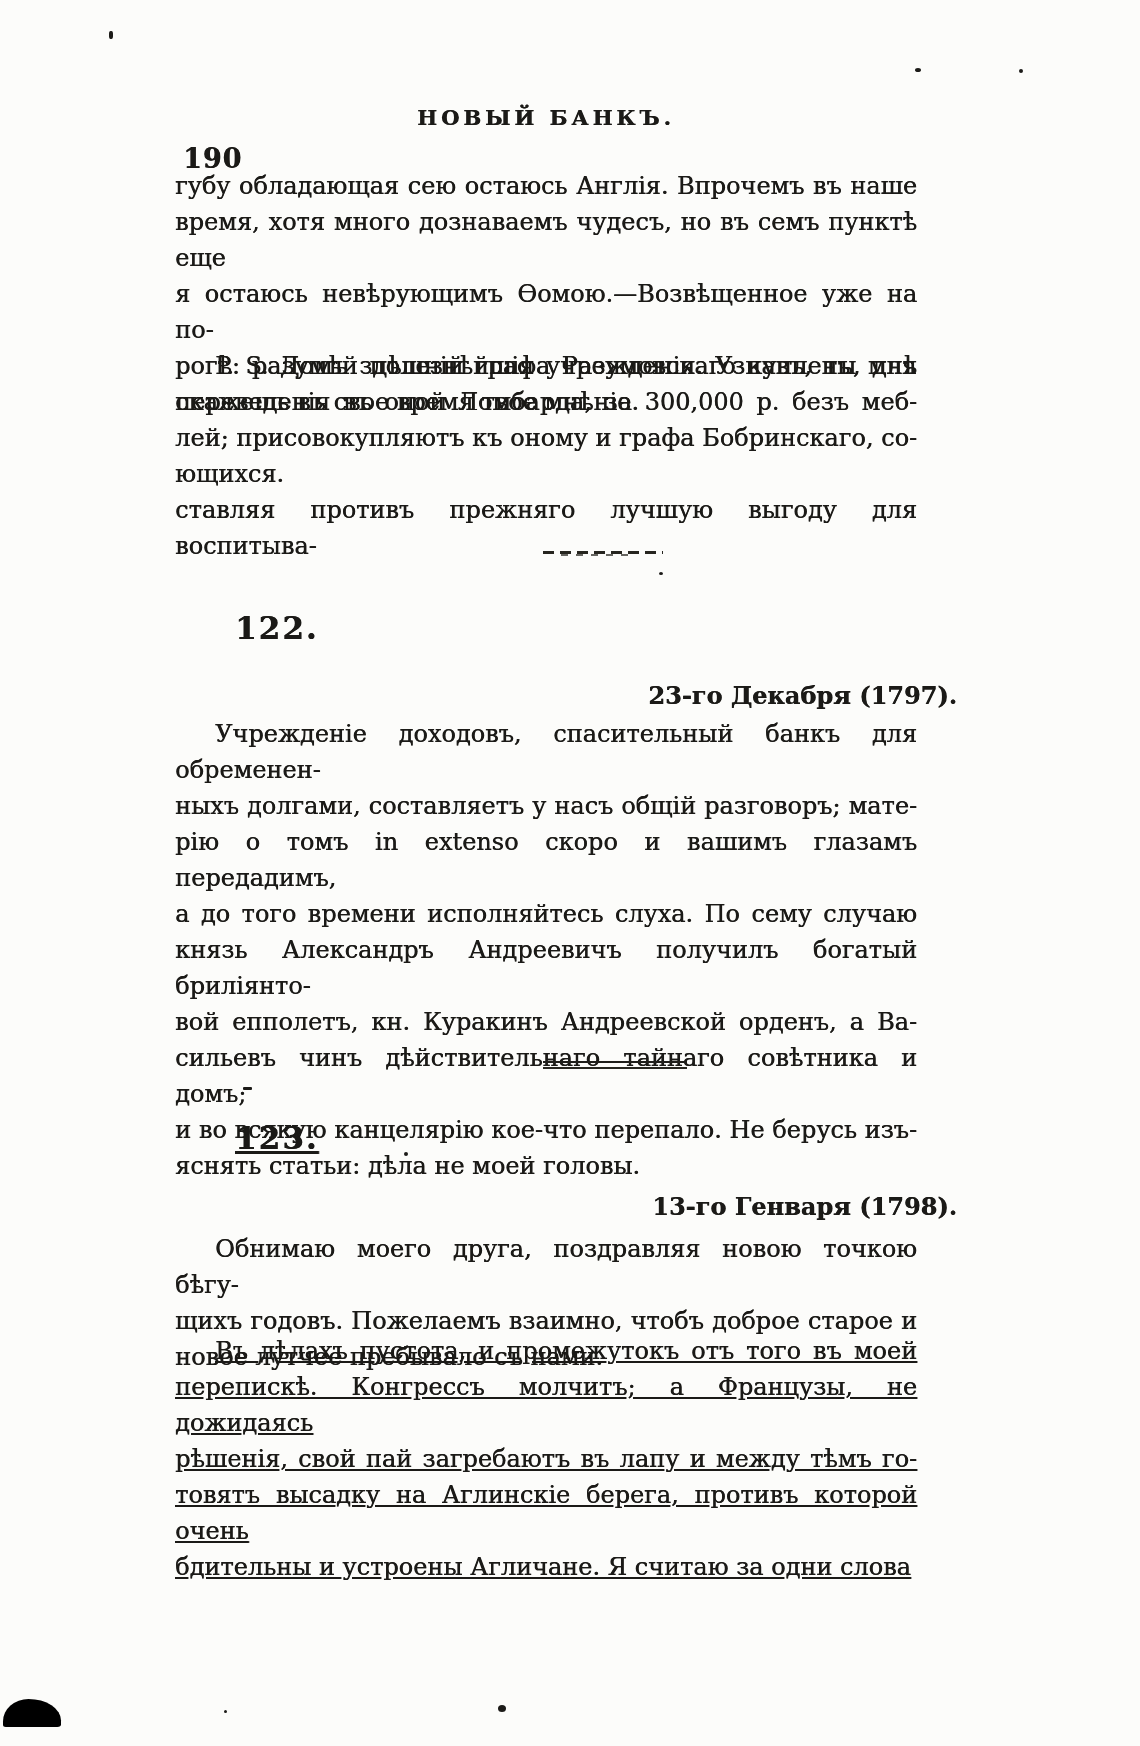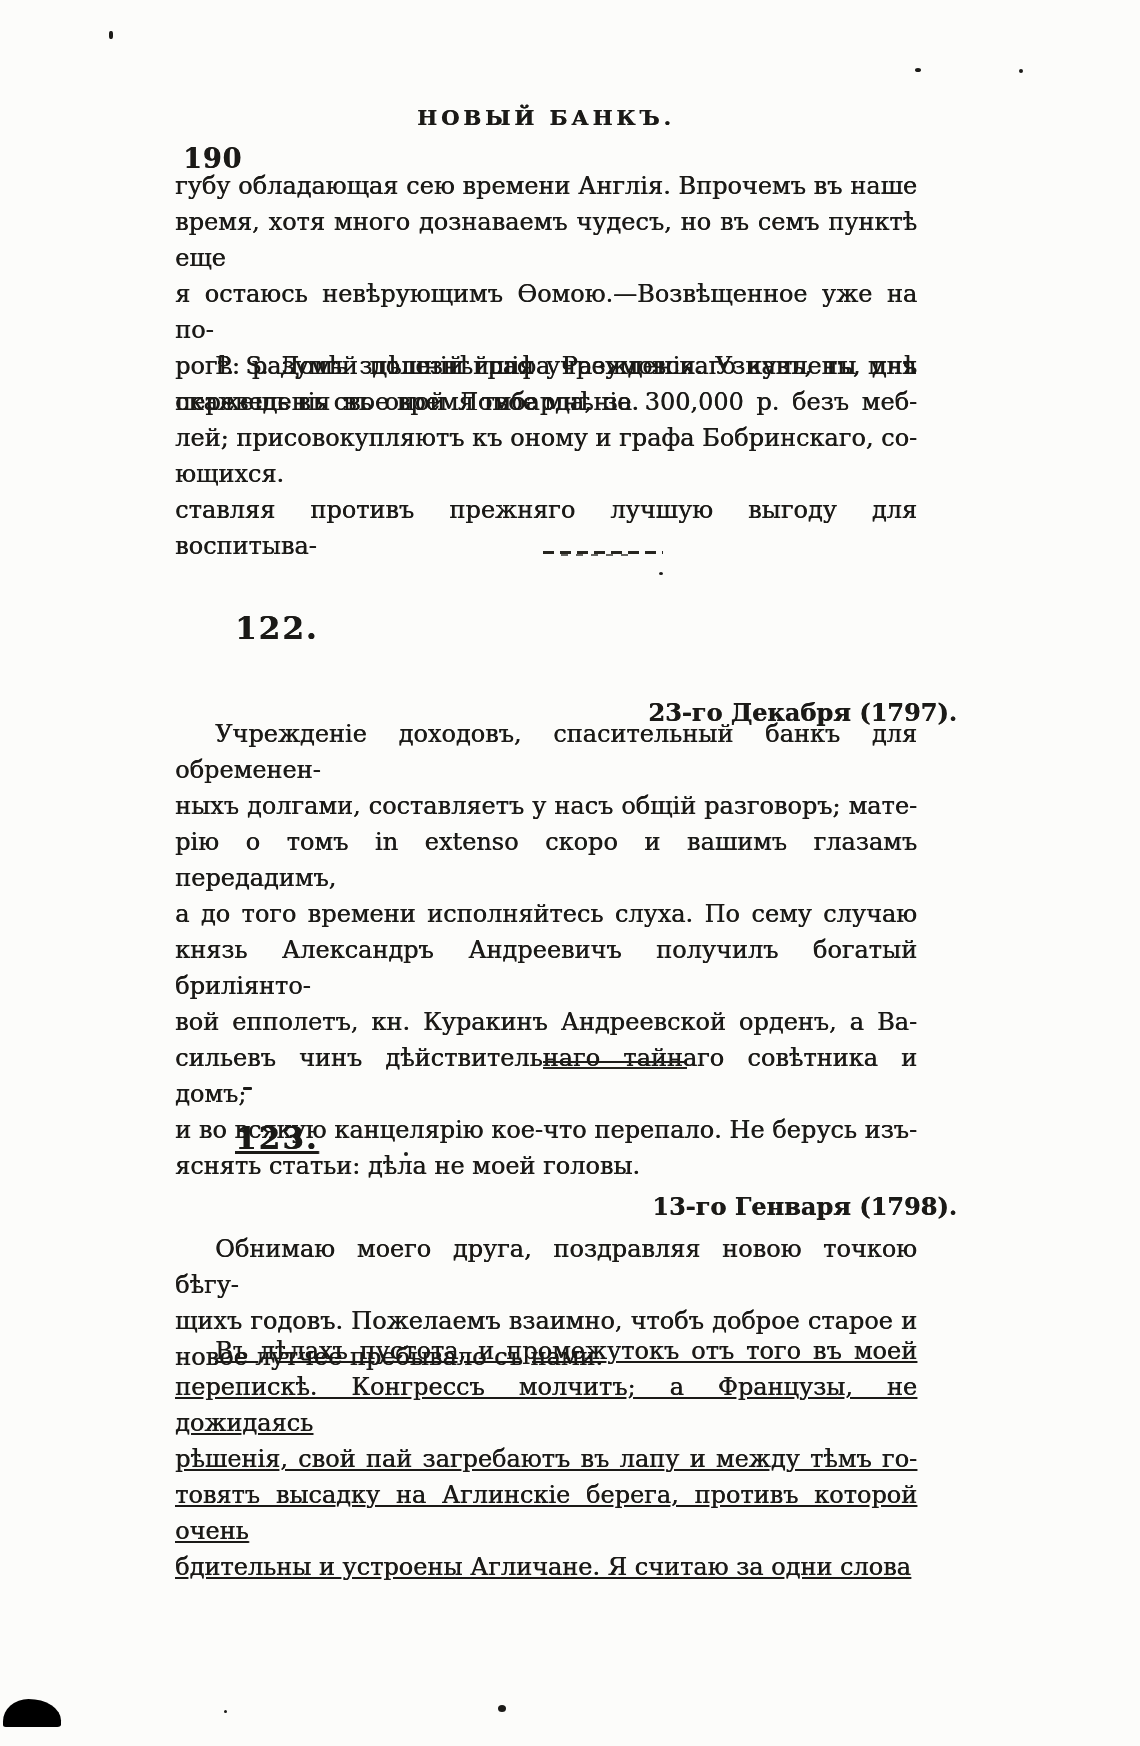--- a/index.html
+++ b/index.html
@@ -47,21 +47,21 @@
     transform:translateX(60px);
     text-shadow:0.5px 0 currentColor;
   }
   .num-122{top:610px;}
   .num-123{top:1120px;text-decoration:underline;}
   .entry-date{
     position:absolute;left:0;width:782px;text-align:right;
     font-size:24px;font-weight:bold;
     text-shadow:0.4px 0 currentColor;
   }
-  .date-122{top:681px;margin-top:17px;}
+  .date-122{top:681px;}
   .date-123{top:1192px;}
   
   .divider-dashed{
     position:absolute;left:368px;top:551px;width:120px;height:3px;
     background:repeating-linear-gradient(90deg,#26251f 0 11px,transparent 11px 17px);
   }
   .divider-dashed:after{
     content:"";position:absolute;left:18px;top:3px;width:70px;height:2px;
     background:repeating-linear-gradient(90deg,#26251f 0 7px,transparent 7px 15px);
     opacity:.7;
@@ -82,21 +82,21 @@
 <body>
 
 <div class="page">
 
   <div class="hdr-num">190</div>
   <div class="hdr-title">НОВЫЙ БАНКЪ.</div>
 
   <div class="text-block">
 
     <div class="para p-a">
-      <div class="ln">губу обладающая сею времени Англія. Впрочемъ въ наше</div>
+      <div class="ln">губу обладающая сею остаюсь Англія. Впрочемъ въ наше</div>
       <div class="ln">время, хотя много дознаваемъ чудесъ, но въ семъ пунктѣ еще</div>
       <div class="ln">я остаюсь невѣрующимъ Ѳомою.—Возвѣщенное уже на по-</div>
       <div class="ln">рогѣ: разумѣй полезнѣйшія учрежденія. Узнавъ, ты мнѣ</div>
       <div class="ln last">скажешь въ свое время твое мнѣніе.</div>
     </div>
 
     <div class="para p-b">
       <div class="ln indent">P. S. Домъ здѣшній графа Разумовскаго купленъ, для</div>
       <div class="ln">переведенія въ оной Ломбарда, за 300,000 р. безъ меб-</div>
       <div class="ln">лей; присовокупляютъ къ оному и графа Бобринскаго, со-</div>

